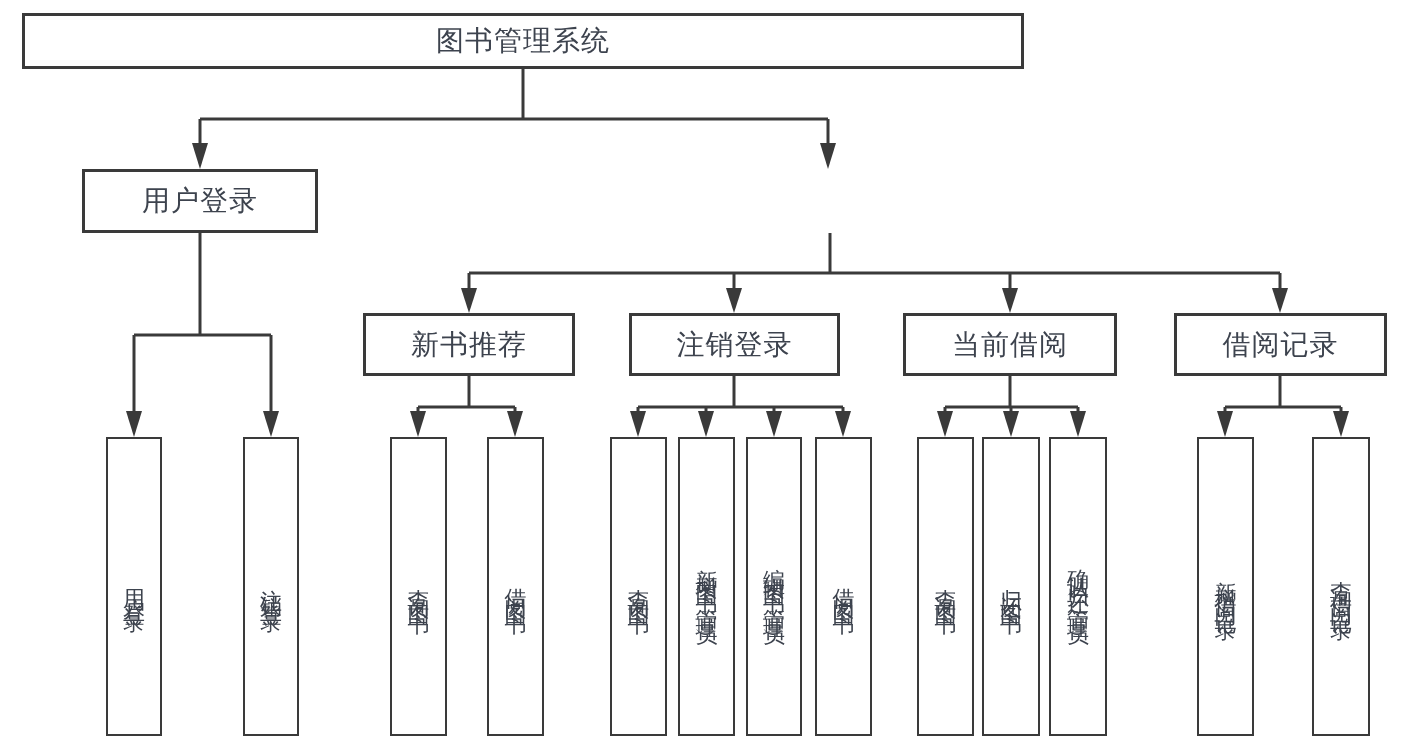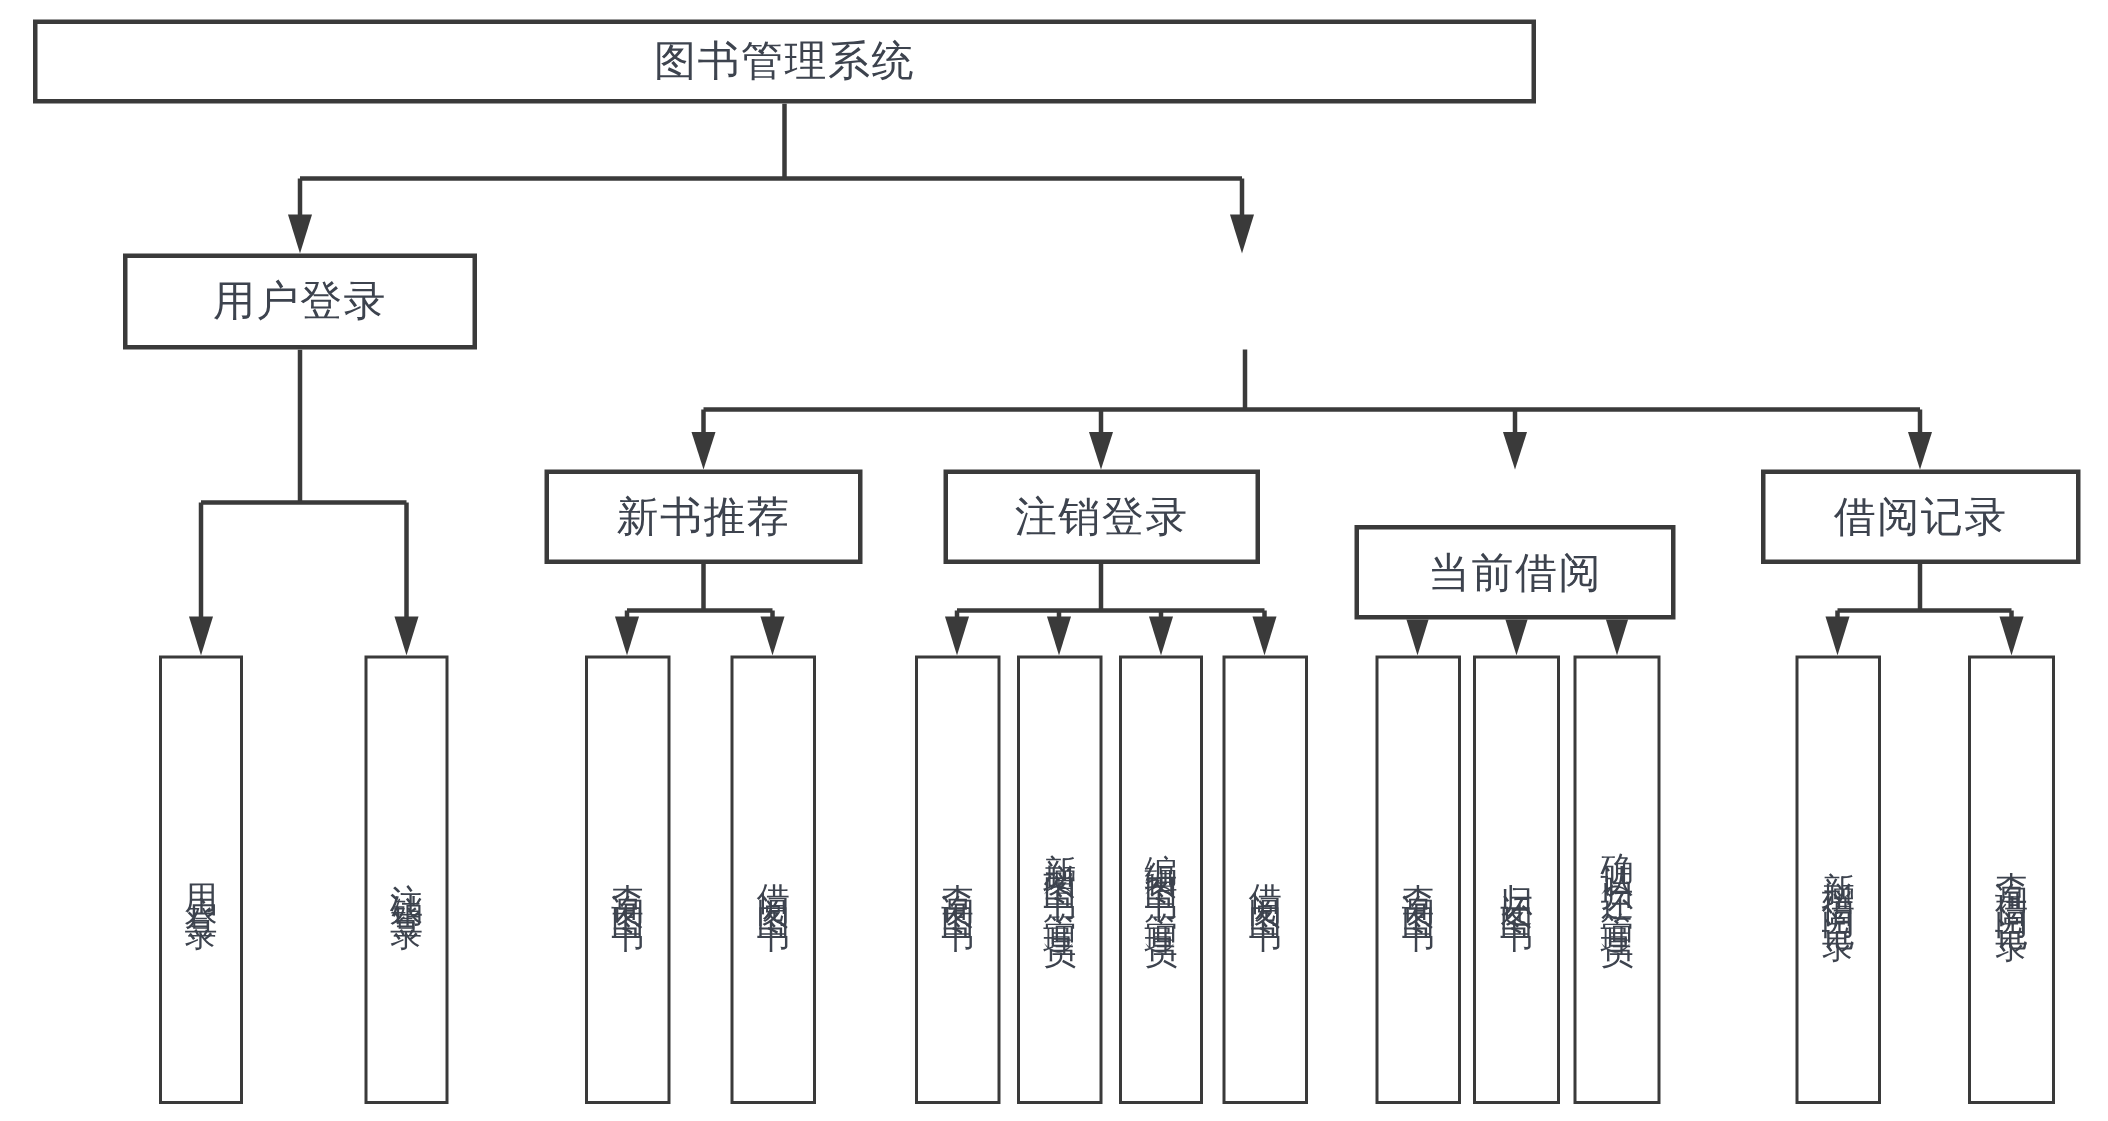--- a/index.html
+++ b/index.html
@@ -51,21 +51,21 @@
     white-space: nowrap;
   }
   
   .b-root    { left: 22px;   top: 13px;  width: 1002px; height: 56px; }
   
   .b-login   { left: 82px;   top: 169px; width: 236px; height: 64px; }
   .b-mgmt    { left: 712px;  top: 169px; width: 235px; height: 64px; }
   
   .b-new     { left: 363px;  top: 313px; width: 212px; height: 63px; }
   .b-borrow  { left: 629px;  top: 313px; width: 211px; height: 63px; }
-  .b-current { left: 903px;  top: 313px; width: 214px; height: 63px; margin-top: 37px; }
+  .b-current { left: 903px;  top: 313px; width: 214px; height: 63px; }
   .b-record  { left: 1174px; top: 313px; width: 213px; height: 63px; }
   
   .l-a1 { left: 106px;  width: 56px; }
   .l-a2 { left: 243px;  width: 56px; }
   .l-b1 { left: 390px;  width: 57px; }
   .l-b2 { left: 487px;  width: 57px; }
   .l-c1 { left: 610px;  width: 57px; }
   .l-c2 { left: 678px;  width: 57px; }
   .l-c3 { left: 746px;  width: 56px; }
   .l-c4 { left: 815px;  width: 57px; }

